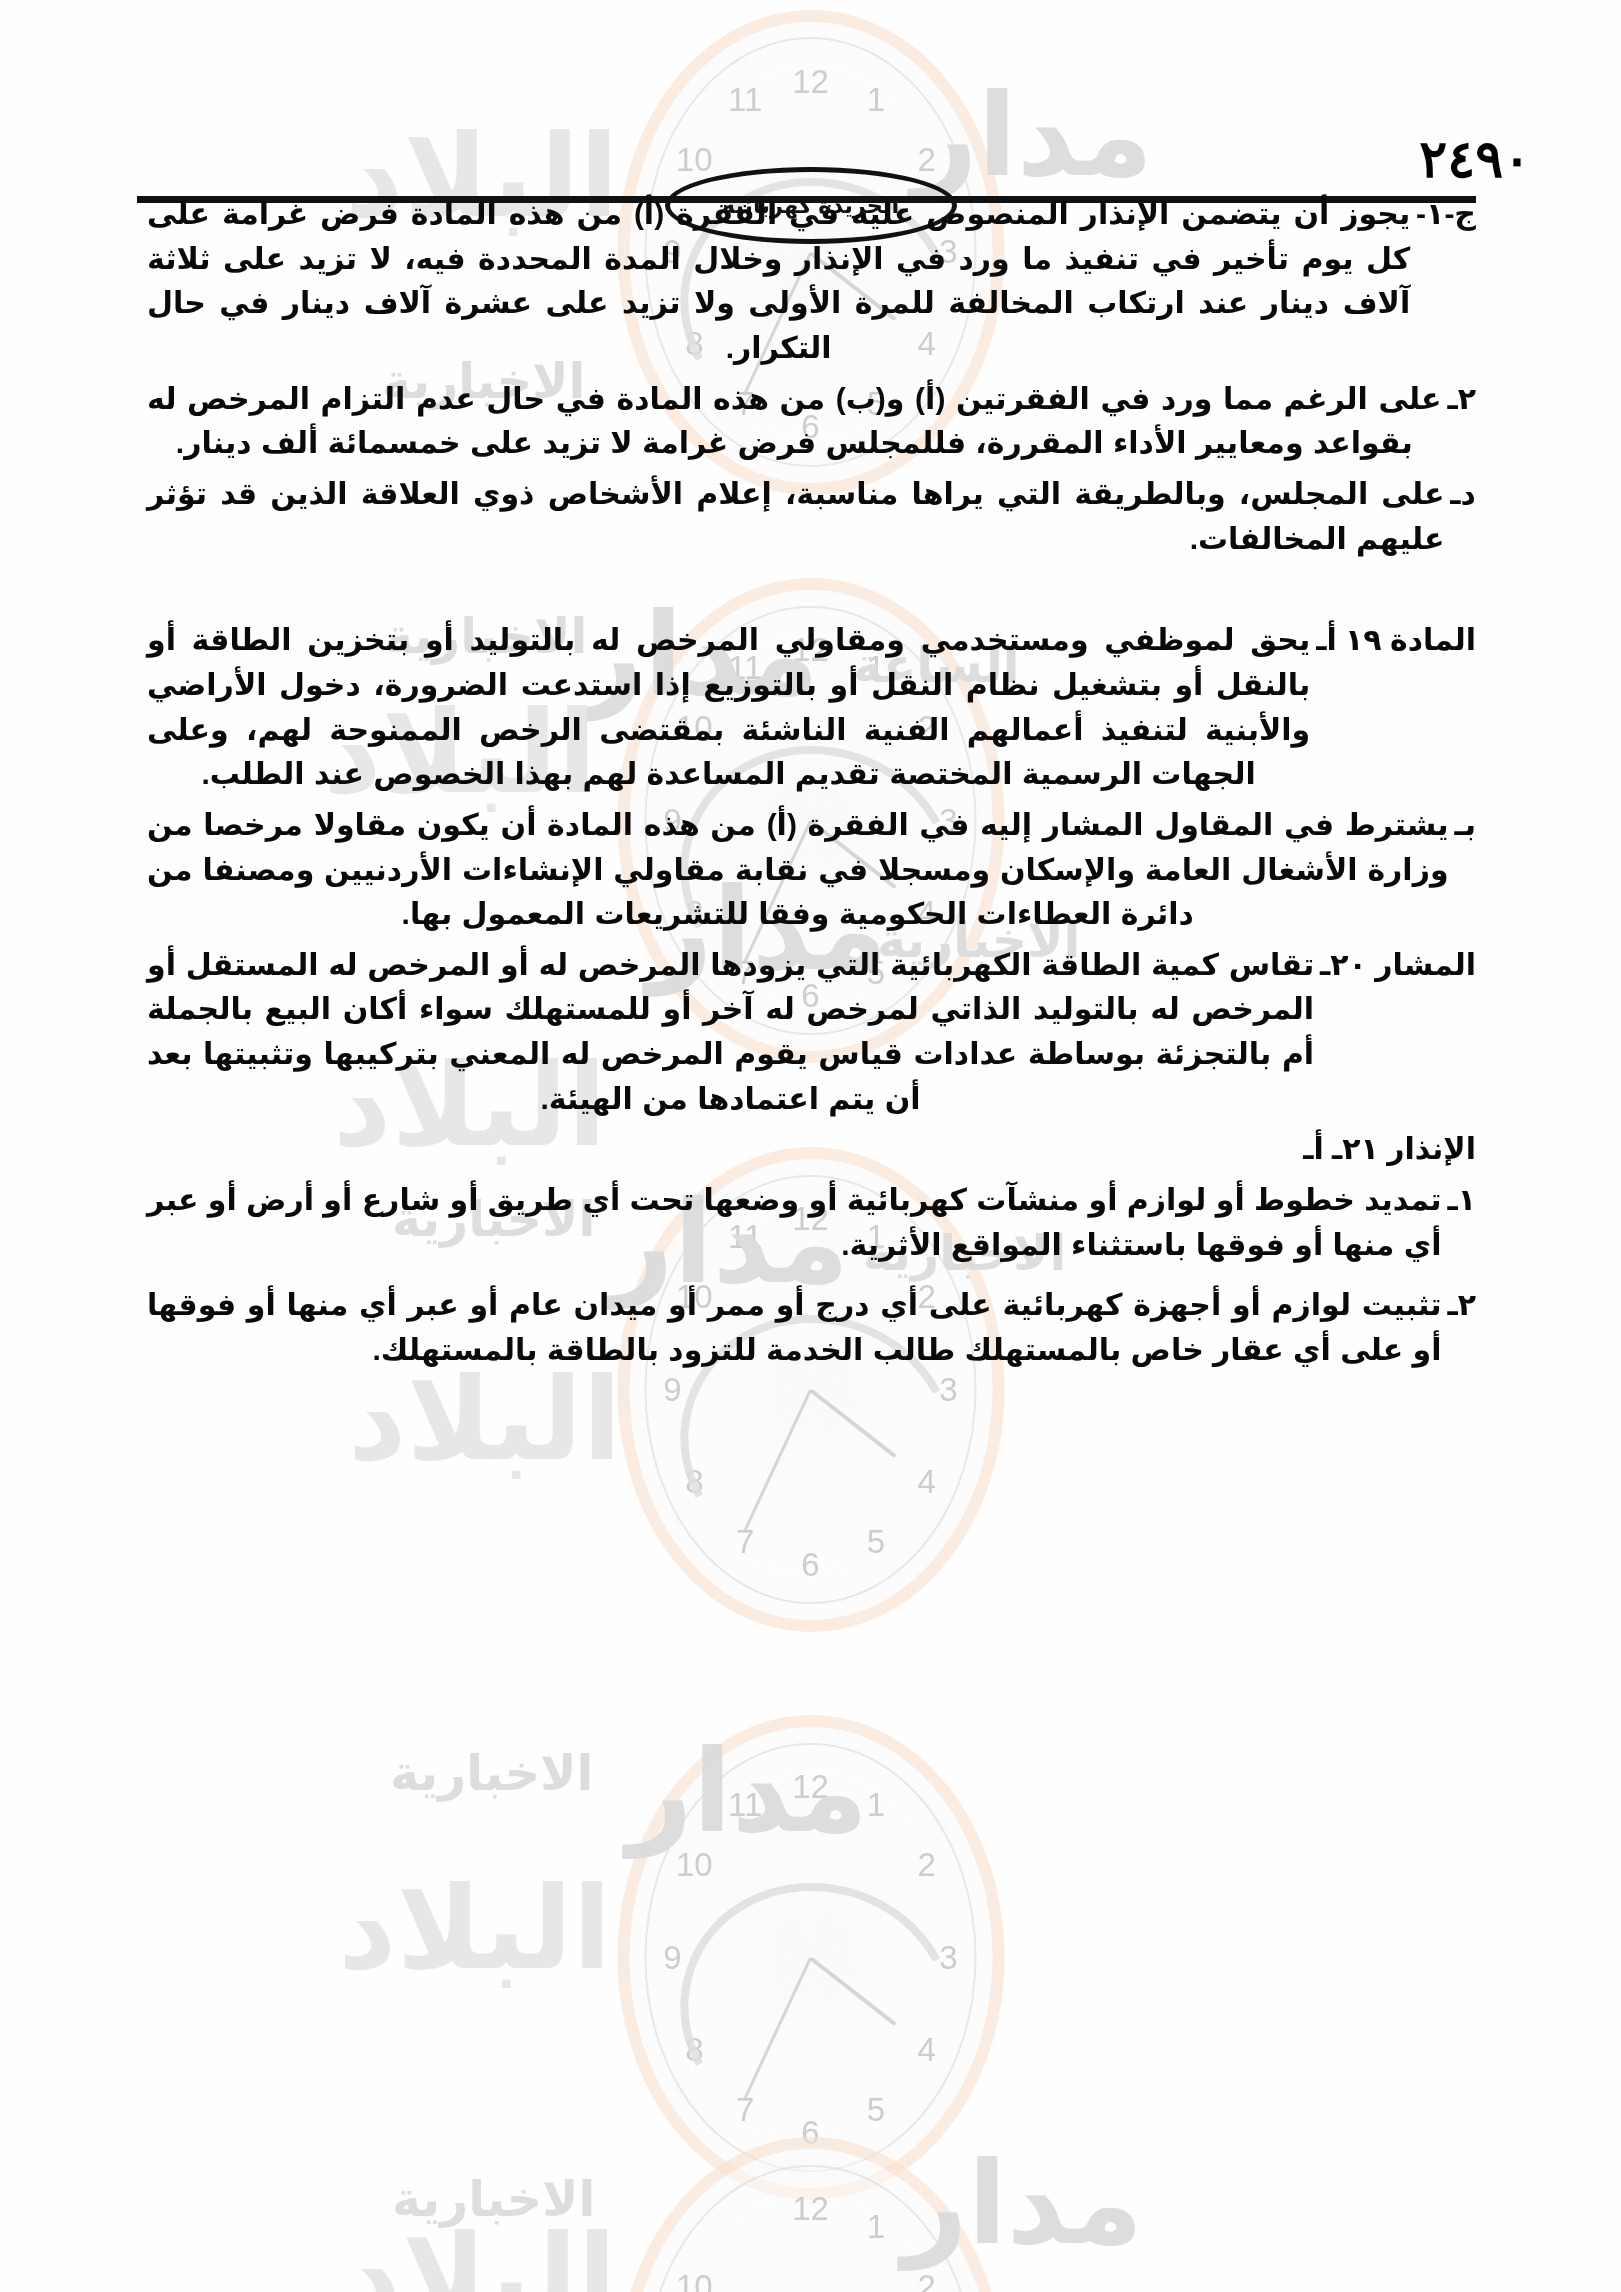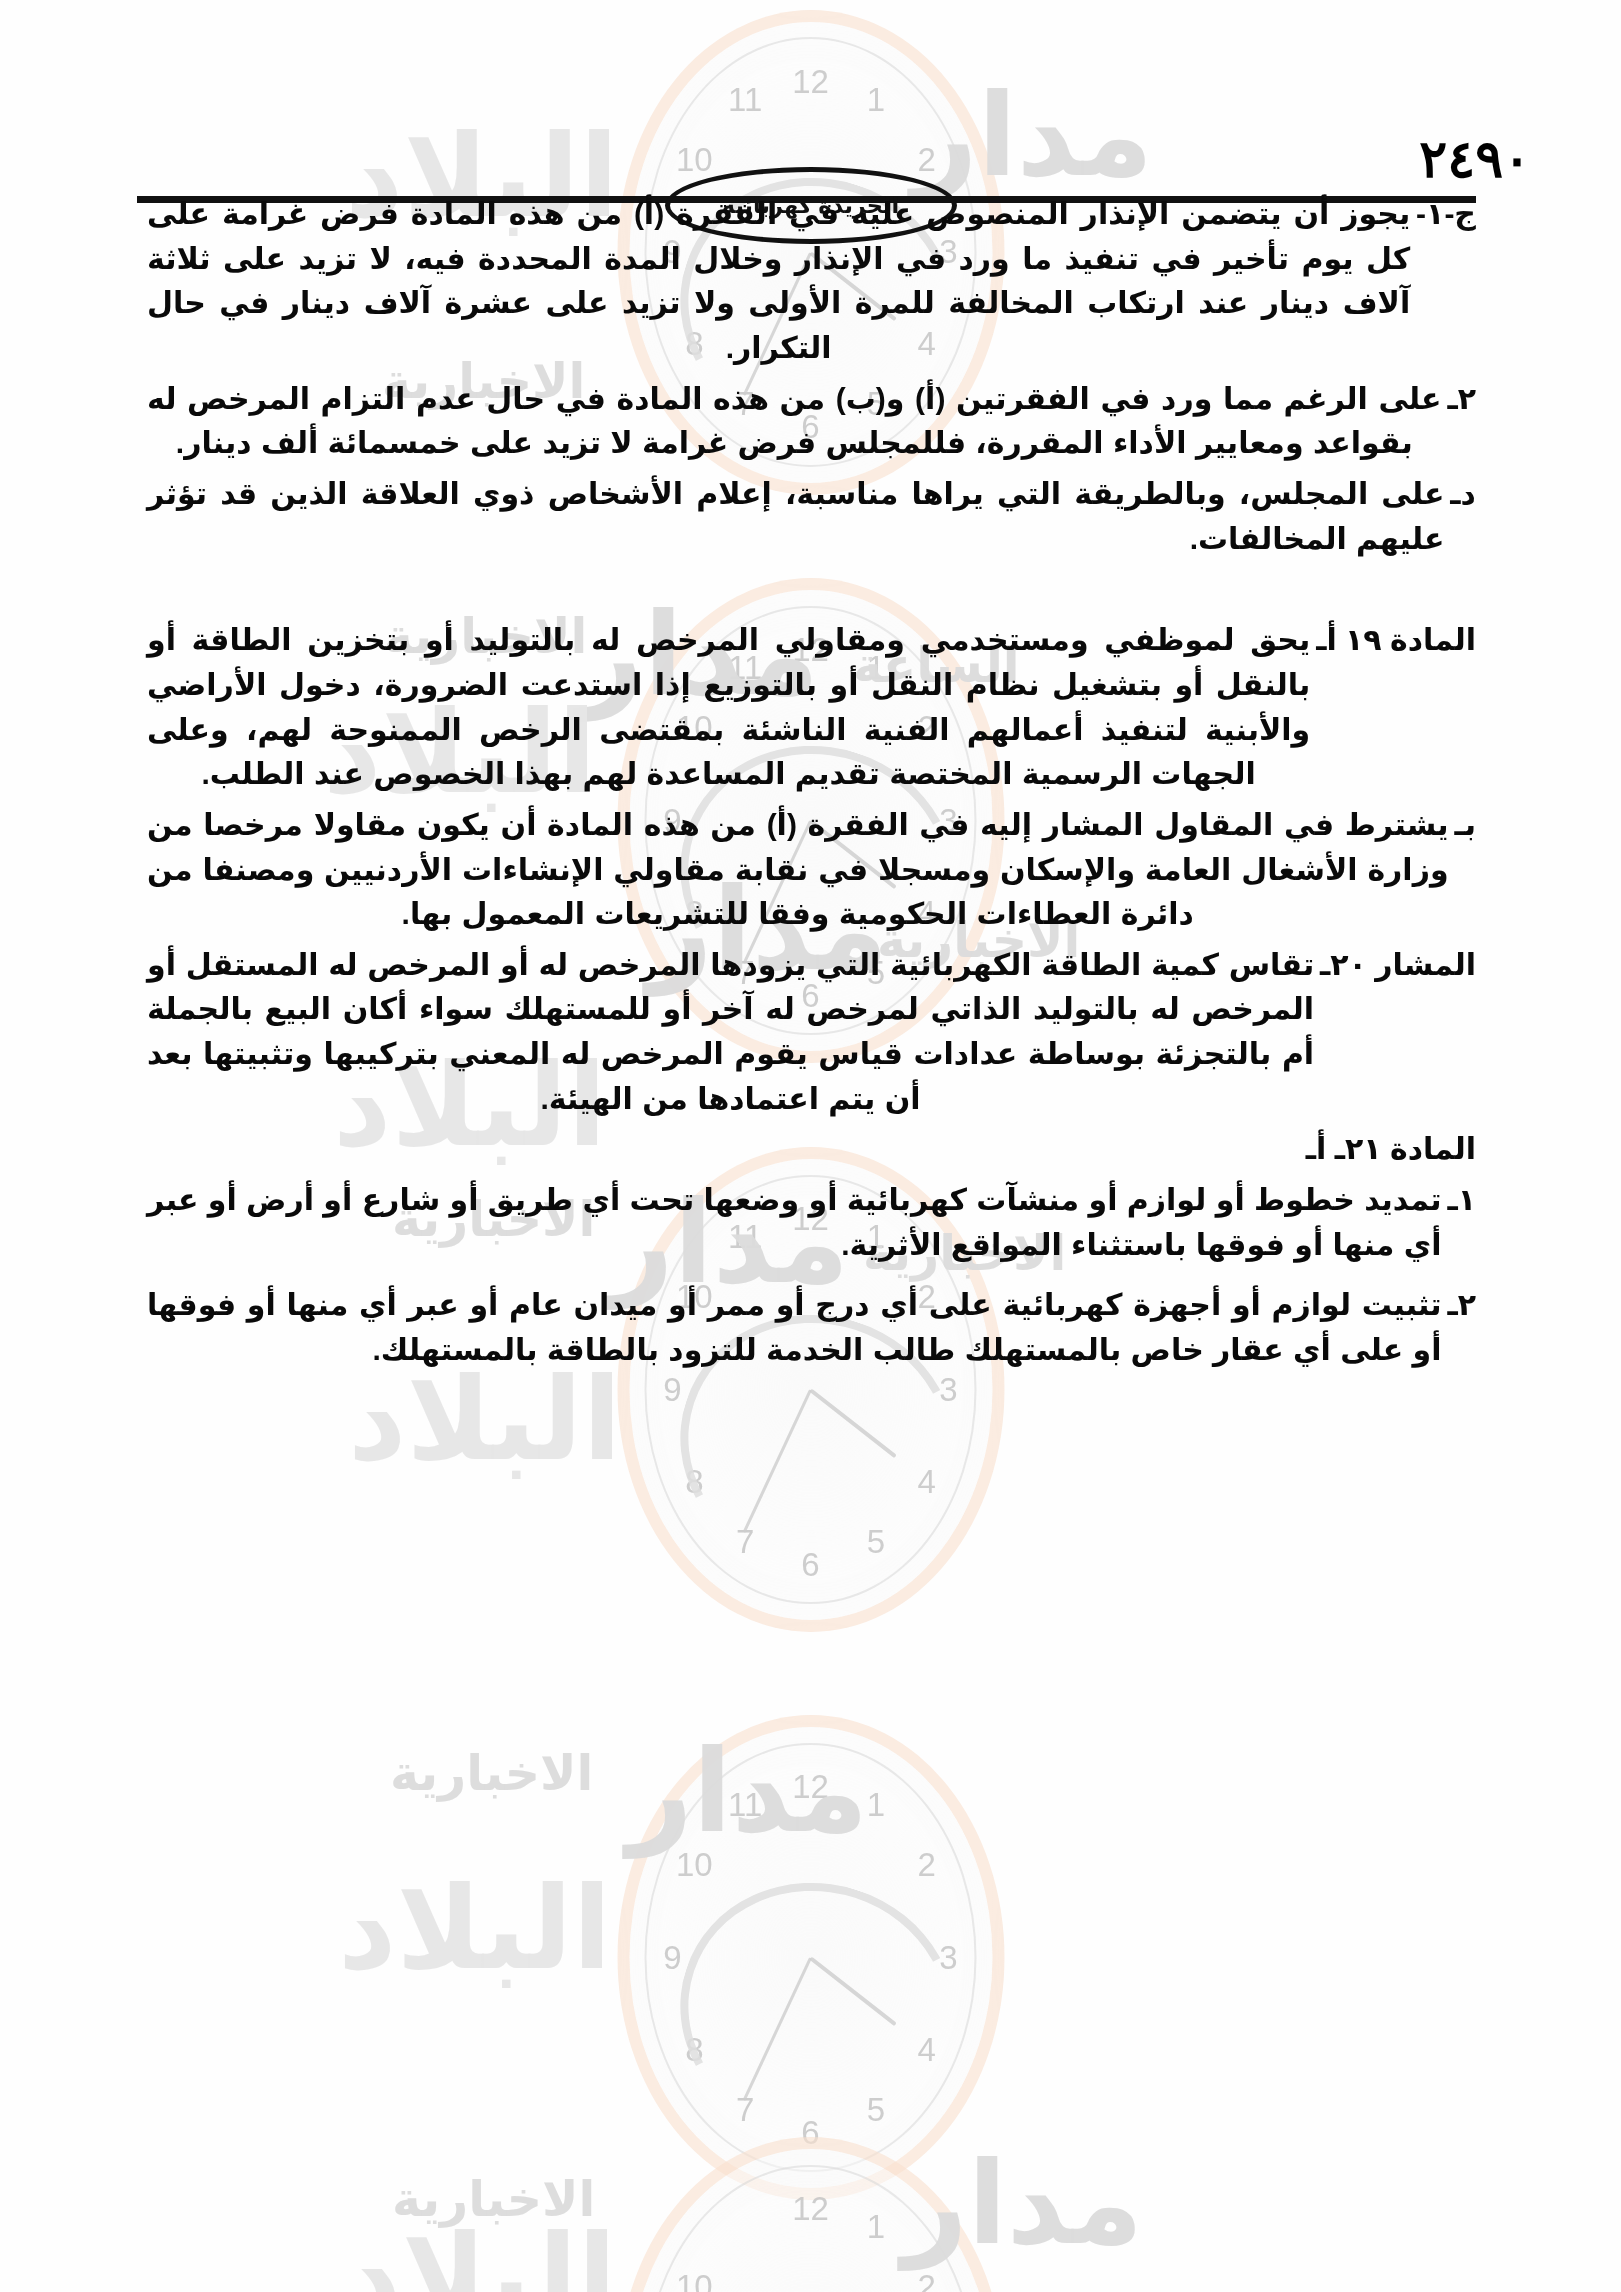--- a/index.html
+++ b/index.html
@@ -271,21 +271,21 @@
       <span class="marker">بـ</span>
       <span class="txt">يشترط في المقاول المشار إليه في الفقرة (أ) من هذه المادة أن يكون مقاولا مرخصا من وزارة الأشغال العامة والإسكان ومسجلا في نقابة مقاولي الإنشاءات الأردنيين ومصنفا من دائرة العطاءات الحكومية وفقا للتشريعات المعمول بها.</span>
     </div>
 
     <div class="para">
       <span class="marker">المشار ٢٠ـ</span>
       <span class="txt">تقاس كمية الطاقة الكهربائية التي يزودها المرخص له أو المرخص له المستقل أو المرخص له بالتوليد الذاتي لمرخص له آخر أو للمستهلك سواء أكان البيع بالجملة أم بالتجزئة بوساطة عدادات قياس يقوم المرخص له المعني بتركيبها وتثبيتها بعد أن يتم اعتمادها من الهيئة.</span>
     </div>
 
     <div class="para last-right">
-      <span class="marker">المادة ٢١ـ أـ</span>
+      <span class="marker">الإنذار ٢١ـ أـ</span>
     </div>
 
     <div class="para last-right">
       <span class="marker">١ـ</span>
       <span class="txt">تمديد خطوط أو لوازم أو منشآت كهربائية أو وضعها تحت أي طريق أو شارع أو أرض أو عبر أي منها أو فوقها باستثناء المواقع الأثرية.</span>
     </div>
 
     <div class="gap-sm"></div>
 
     <div class="para last-right">

